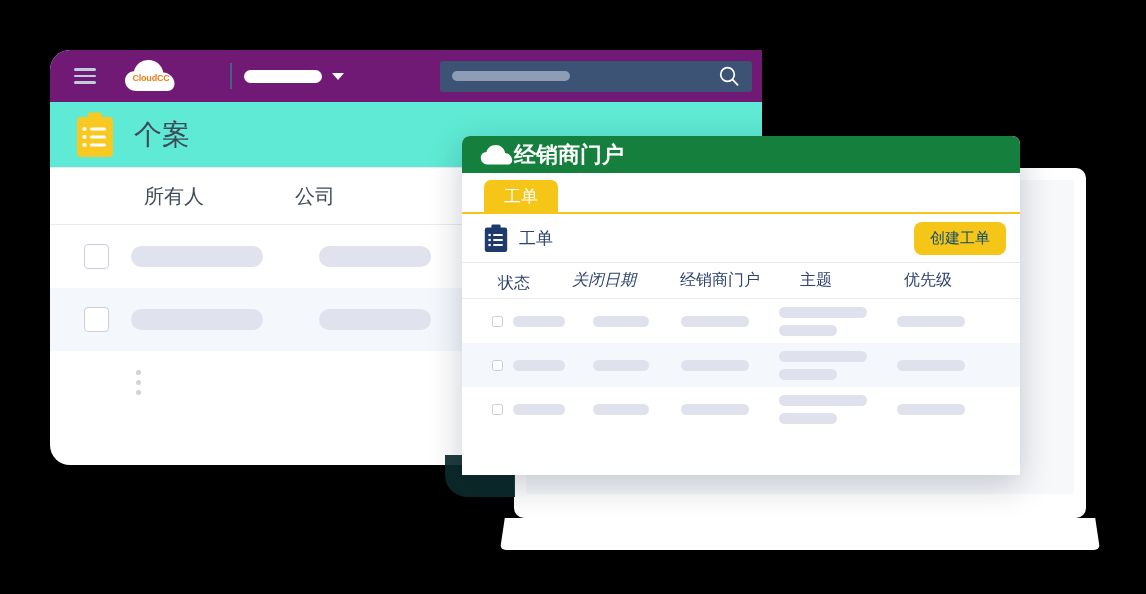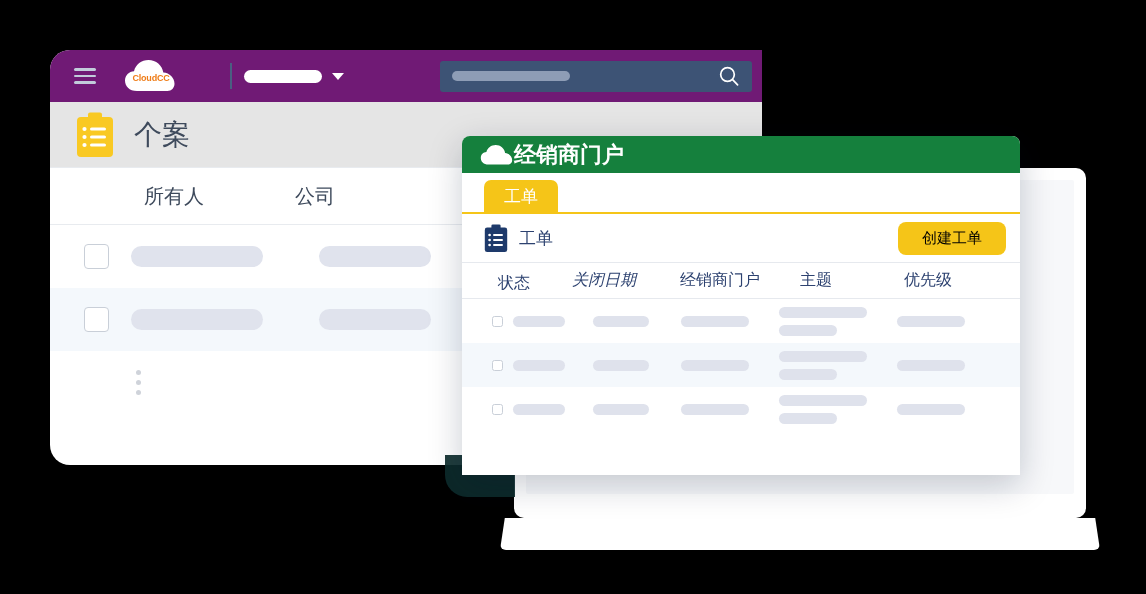--- a/index.html
+++ b/index.html
@@ -125,21 +125,21 @@
     width: 118px; height: 10px;
     background: #8e9db6; border-radius: 5px;
   }
   .search-ico { margin-left: auto; }
 
   .page-title-bar {
     height: 66px;
     display: flex; align-items: center;
     padding-left: 26px;
     border-bottom: 1px solid #e8ebef;
-    background: #e5e5e5;
+    background: #5eead4;
   }
   .clip-yellow { flex: 0 0 auto; }
   .page-title {
     margin-left: 20px;
     font-size: 28px; color: #3e4a5c; font-weight: normal;
     font-family: "DejaVu Sans", "Liberation Sans", sans-serif;
   }
 
   .bg-table-head {
     height: 57px;
@@ -238,23 +238,23 @@
     background: #ffffff;
   }
   .section-title {
     margin-left: 11px;
     font-size: 17px; color: #2d4270;
     font-family: "DejaVu Sans", "Liberation Sans", sans-serif;
   }
   .create-btn {
     margin-left: auto;
     background: #f5c518;
-    color: #000000;
+    color: #0c4a6e;
     font-size: 15px;
-    padding: 7px 24px;
+    padding: 7px 16px;
     border: none; border-radius: 8px;
     cursor: pointer;
     font-family: "DejaVu Sans", "Liberation Sans", sans-serif;
   }
   .wo-thead {
     height: 37px;
     display: flex; align-items: center;
     border-top: 1px solid #e6e9ee;
     border-bottom: 1px solid #e6e9ee;
     background: #ffffff;

